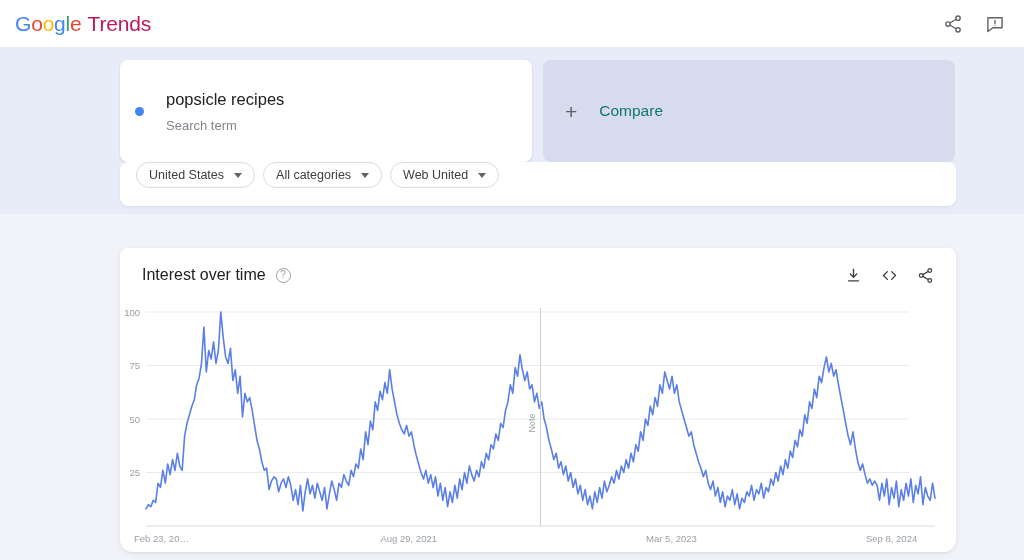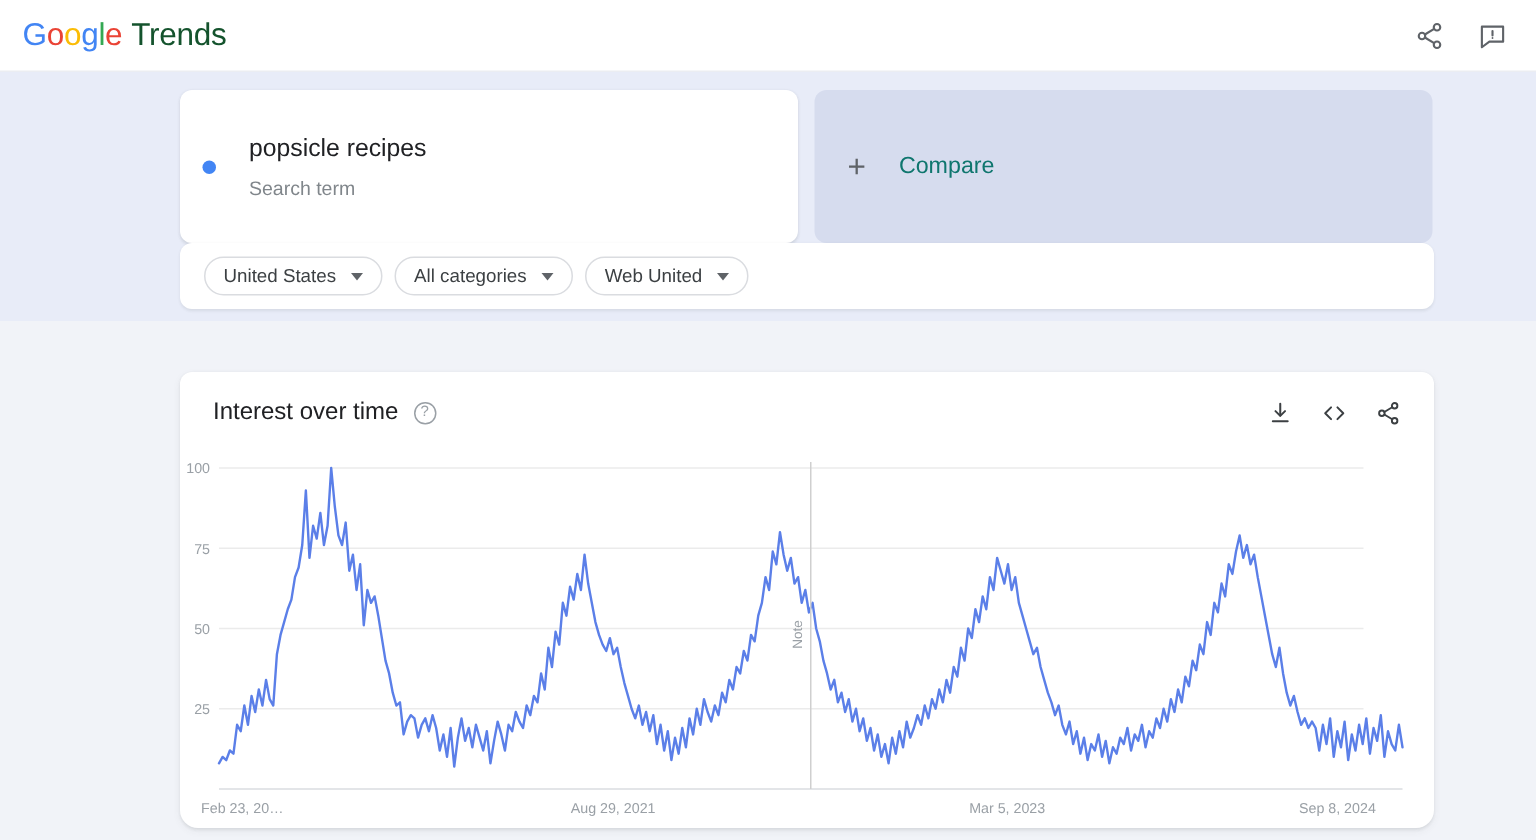--- a/index.html
+++ b/index.html
@@ -17,21 +17,21 @@
     width: 1024px; height: 48px;
     background: #ffffff;
     display: flex; align-items: center;
     border-bottom: 1px solid #ebedf2;
     z-index: 5;
   }
   .logo { display: flex; align-items: baseline; margin-left: 15px; font-size: 21px; letter-spacing: -0.2px; }
   .logo .g1 { color: #4285F4; } .logo .o1 { color: #EA4335; }
   .logo .o2 { color: #FBBC05; } .logo .g2 { color: #4285F4; }
   .logo .l  { color: #34A853; } .logo .e  { color: #EA4335; }
-  .logo .trends { color: #14532d; margin-left: 6px; font-size: 21px; }
+  .logo .trends { color: #be185d; margin-left: 6px; font-size: 21px; }
 
   .nav { display: flex; align-items: center; height: 48px; margin-left: 37px; }
   .nav-item {
     position: relative; height: 48px; display: flex; align-items: center;
     padding: 0 12px; margin-right: 12px;
     font-size: 14.5px; color: #5f6368; cursor: pointer;
   }
   .nav-item.active { color: #3c4043; }
   .nav-item.active::after {
     content: ""; position: absolute; left: 6px; right: 6px; bottom: 0;
@@ -62,21 +62,21 @@
     display: flex; align-items: center; padding-left: 22px; cursor: pointer;
   }
   .plus { font-size: 21px; color: #5f6368; font-weight: 300; line-height: 1; margin-right: 22px; }
   .compare-label { font-size: 15.5px; color: #0f766e; }
 
   
   .filter-bar {
     position: absolute; top: 162px; left: 120px;
     width: 836px; height: 44px; background: #fff; border-radius: 8px;
     box-shadow: 0 1px 2px rgba(60,64,67,.10);
-    display: flex; align-items: center; padding-left: 16px; gap: 8px;
+    display: flex; padding-left: 16px; gap: 8px;
   }
   .chip {
     height: 26px; border: 1px solid #dadce0; border-radius: 13px;
     display: flex; align-items: center; padding: 0 12px;
     font-size: 12.5px; color: #3c4043; cursor: pointer; background: #fff;
     white-space: nowrap;
   }
   .caret {
     width: 0; height: 0; margin-left: 10px;
     border-left: 4.5px solid transparent; border-right: 4.5px solid transparent;

